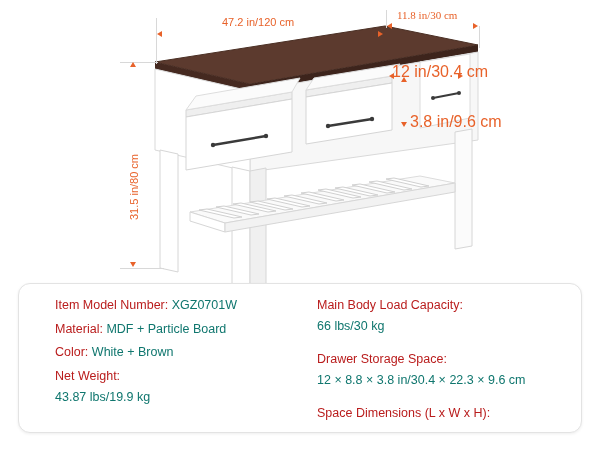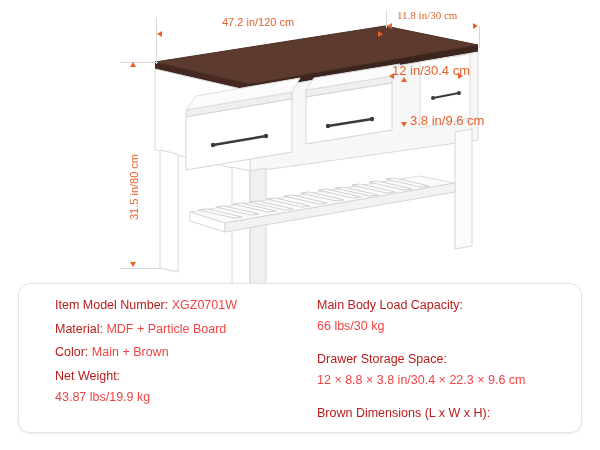--- a/index.html
+++ b/index.html
@@ -27,21 +27,21 @@
   }
 
   
   .dim {
     position: absolute;
     color: #E8622A;
     font-size: 11px;
     white-space: nowrap;
     font-family: "Liberation Sans", sans-serif;
   }
-  .dim.small { font-size: 13px; }
+  .dim.small { font-size: 16px; }
   .dim.vert {
     transform-origin: 0 0;
     transform: rotate(-90deg);
   }
   .hline { height: 1px; }
   .vline { width: 1px; }
   .guide {
     position: absolute;
     background: #d8d8d8;
   }
@@ -99,21 +99,21 @@
     flex-direction: column;
     gap: 8px;
   }
   .col.right { padding-left: 18px; justify-content: space-between; }
   .spec {
     font-size: 12.5px;
     color: #2b2b2b;
     line-height: 1.25;
   }
   .spec .label { color: #b91c1c; }
-  .spec .value { color: #ef4444; }
+  .spec .value { color: #0f766e; }
   .spec.stack .value { display: block; margin-top: 5px; }
 </style>
 </head>
 <body>
 
 <div class="page">
 
   <div class="illus">
 
     <svg width="600" height="288" viewBox="0 0 600 288" style="position:absolute;left:0;top:0;">
@@ -210,37 +210,37 @@
         <div class="spec">
           <span class="label">Item Model Number:</span>
           <span class="value">XGZ0701W</span>
         </div>
         <div class="spec">
           <span class="label">Material:</span>
           <span class="value">MDF + Particle Board</span>
         </div>
         <div class="spec">
           <span class="label">Color:</span>
-          <span class="value">Main + Brown</span>
+          <span class="value">White + Brown</span>
         </div>
         <div class="spec stack">
           <span class="label">Net Weight:</span>
           <span class="value">43.87 lbs/19.9 kg</span>
         </div>
       </div>
 
       <div class="col right">
         <div class="spec stack">
           <span class="label">Main Body Load Capacity:</span>
           <span class="value">66 lbs/30 kg</span>
         </div>
         <div class="spec stack">
           <span class="label">Drawer Storage Space:</span>
           <span class="value">12 × 8.8 × 3.8 in/30.4 × 22.3 × 9.6 cm</span>
         </div>
         <div class="spec stack">
-          <span class="label">Brown Dimensions (L x W x H):</span>
+          <span class="label">Space Dimensions (L x W x H):</span>
         </div>
       </div>
     </div>
   </div>
 
 </div>
 
 </body></html>

